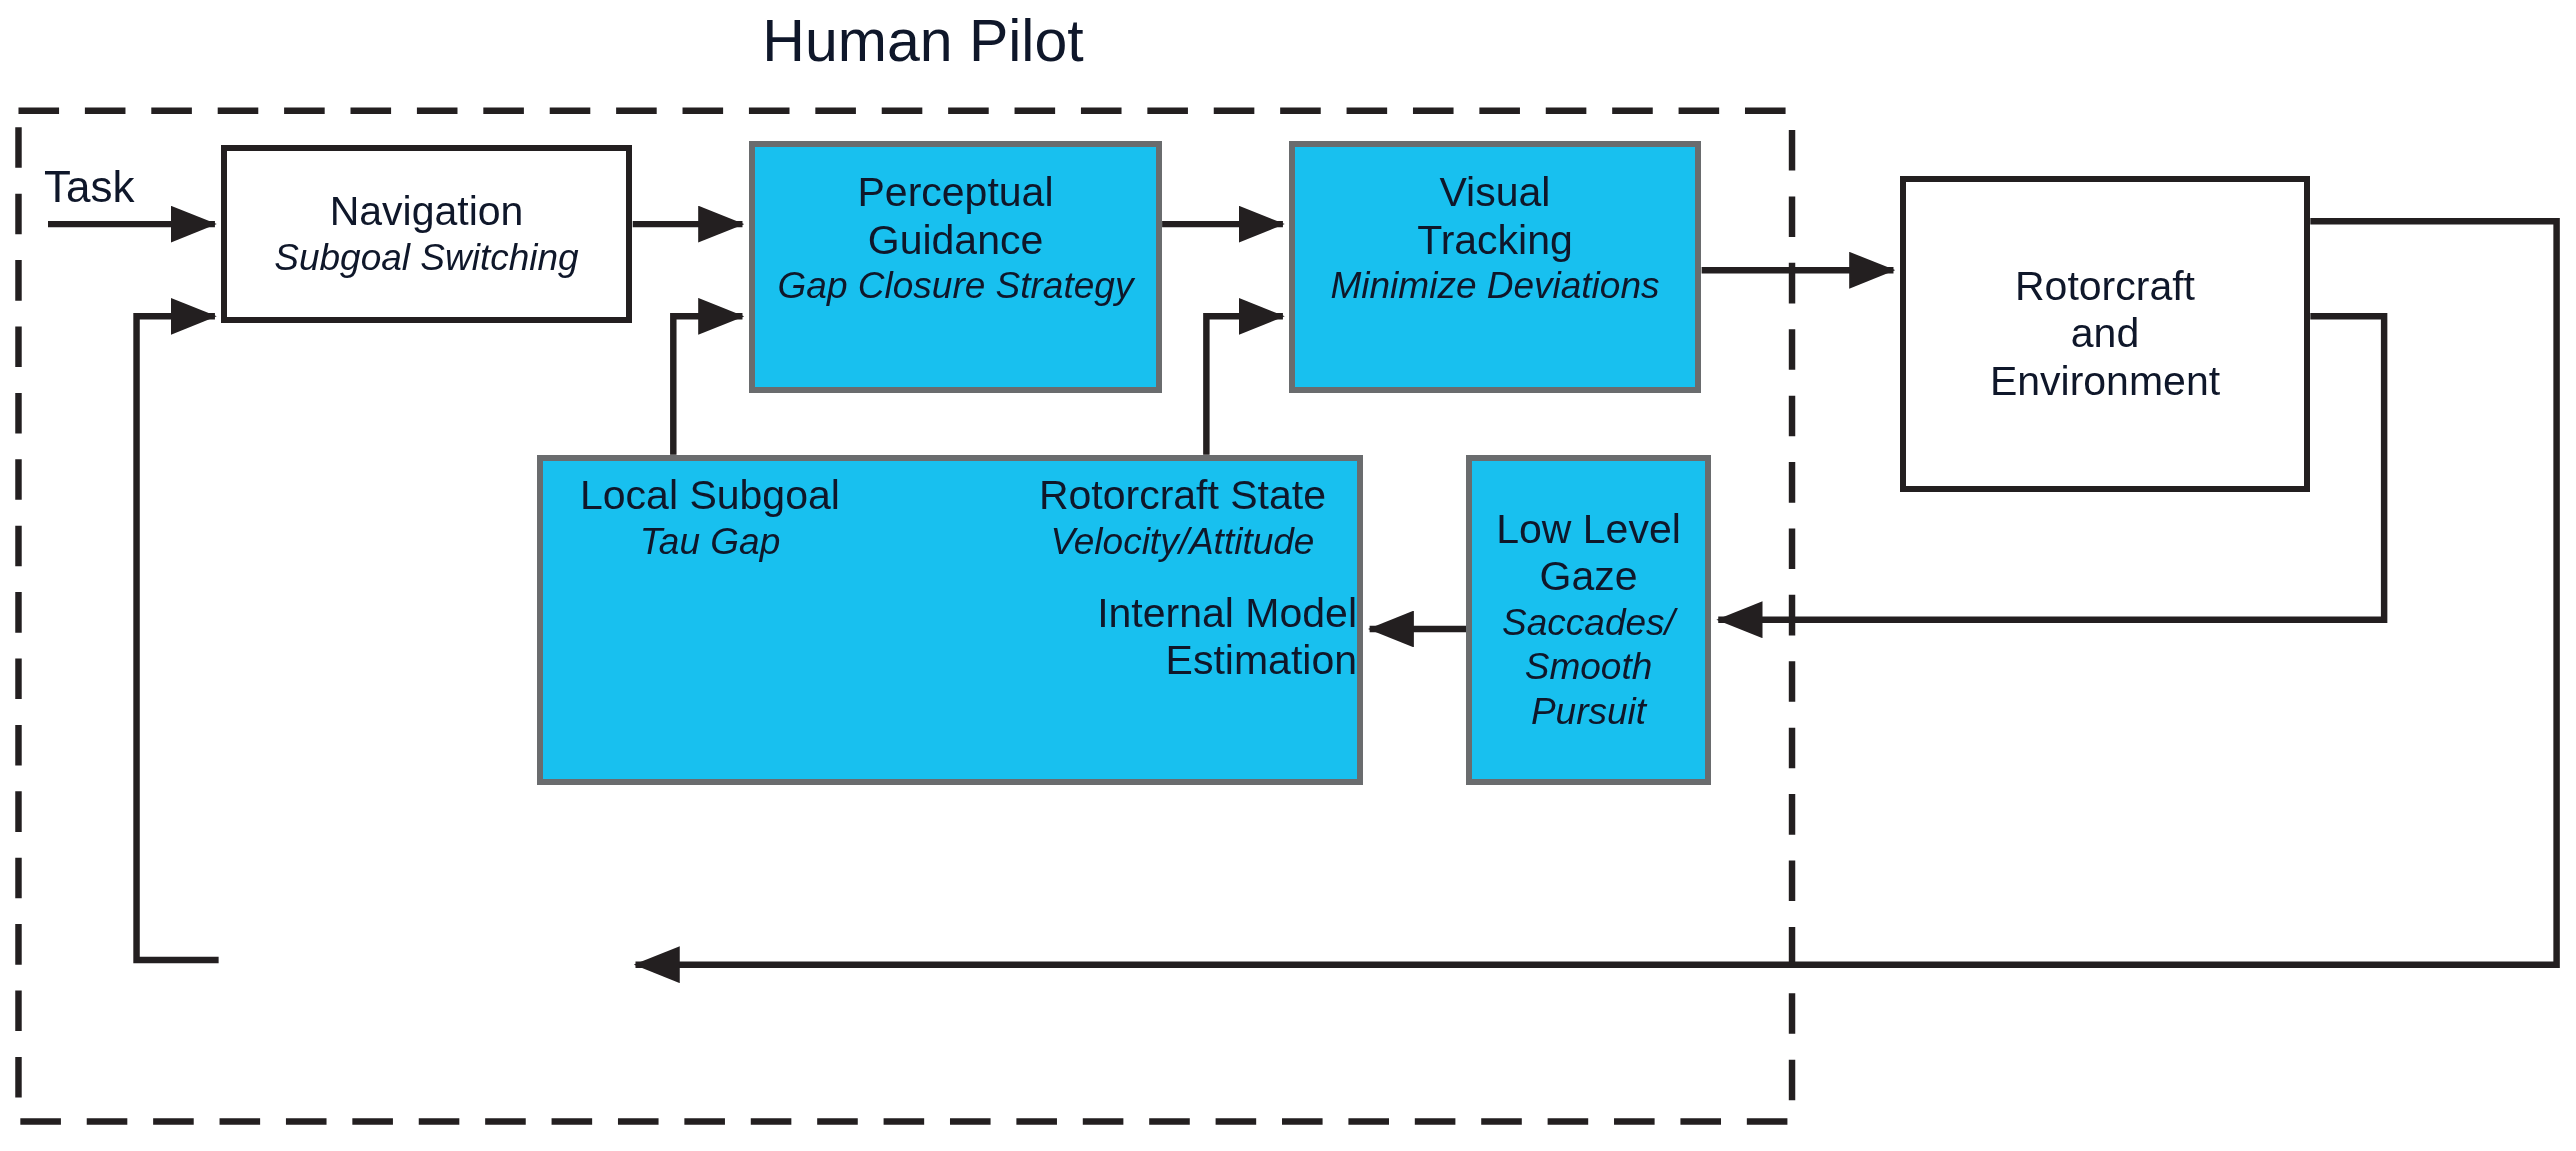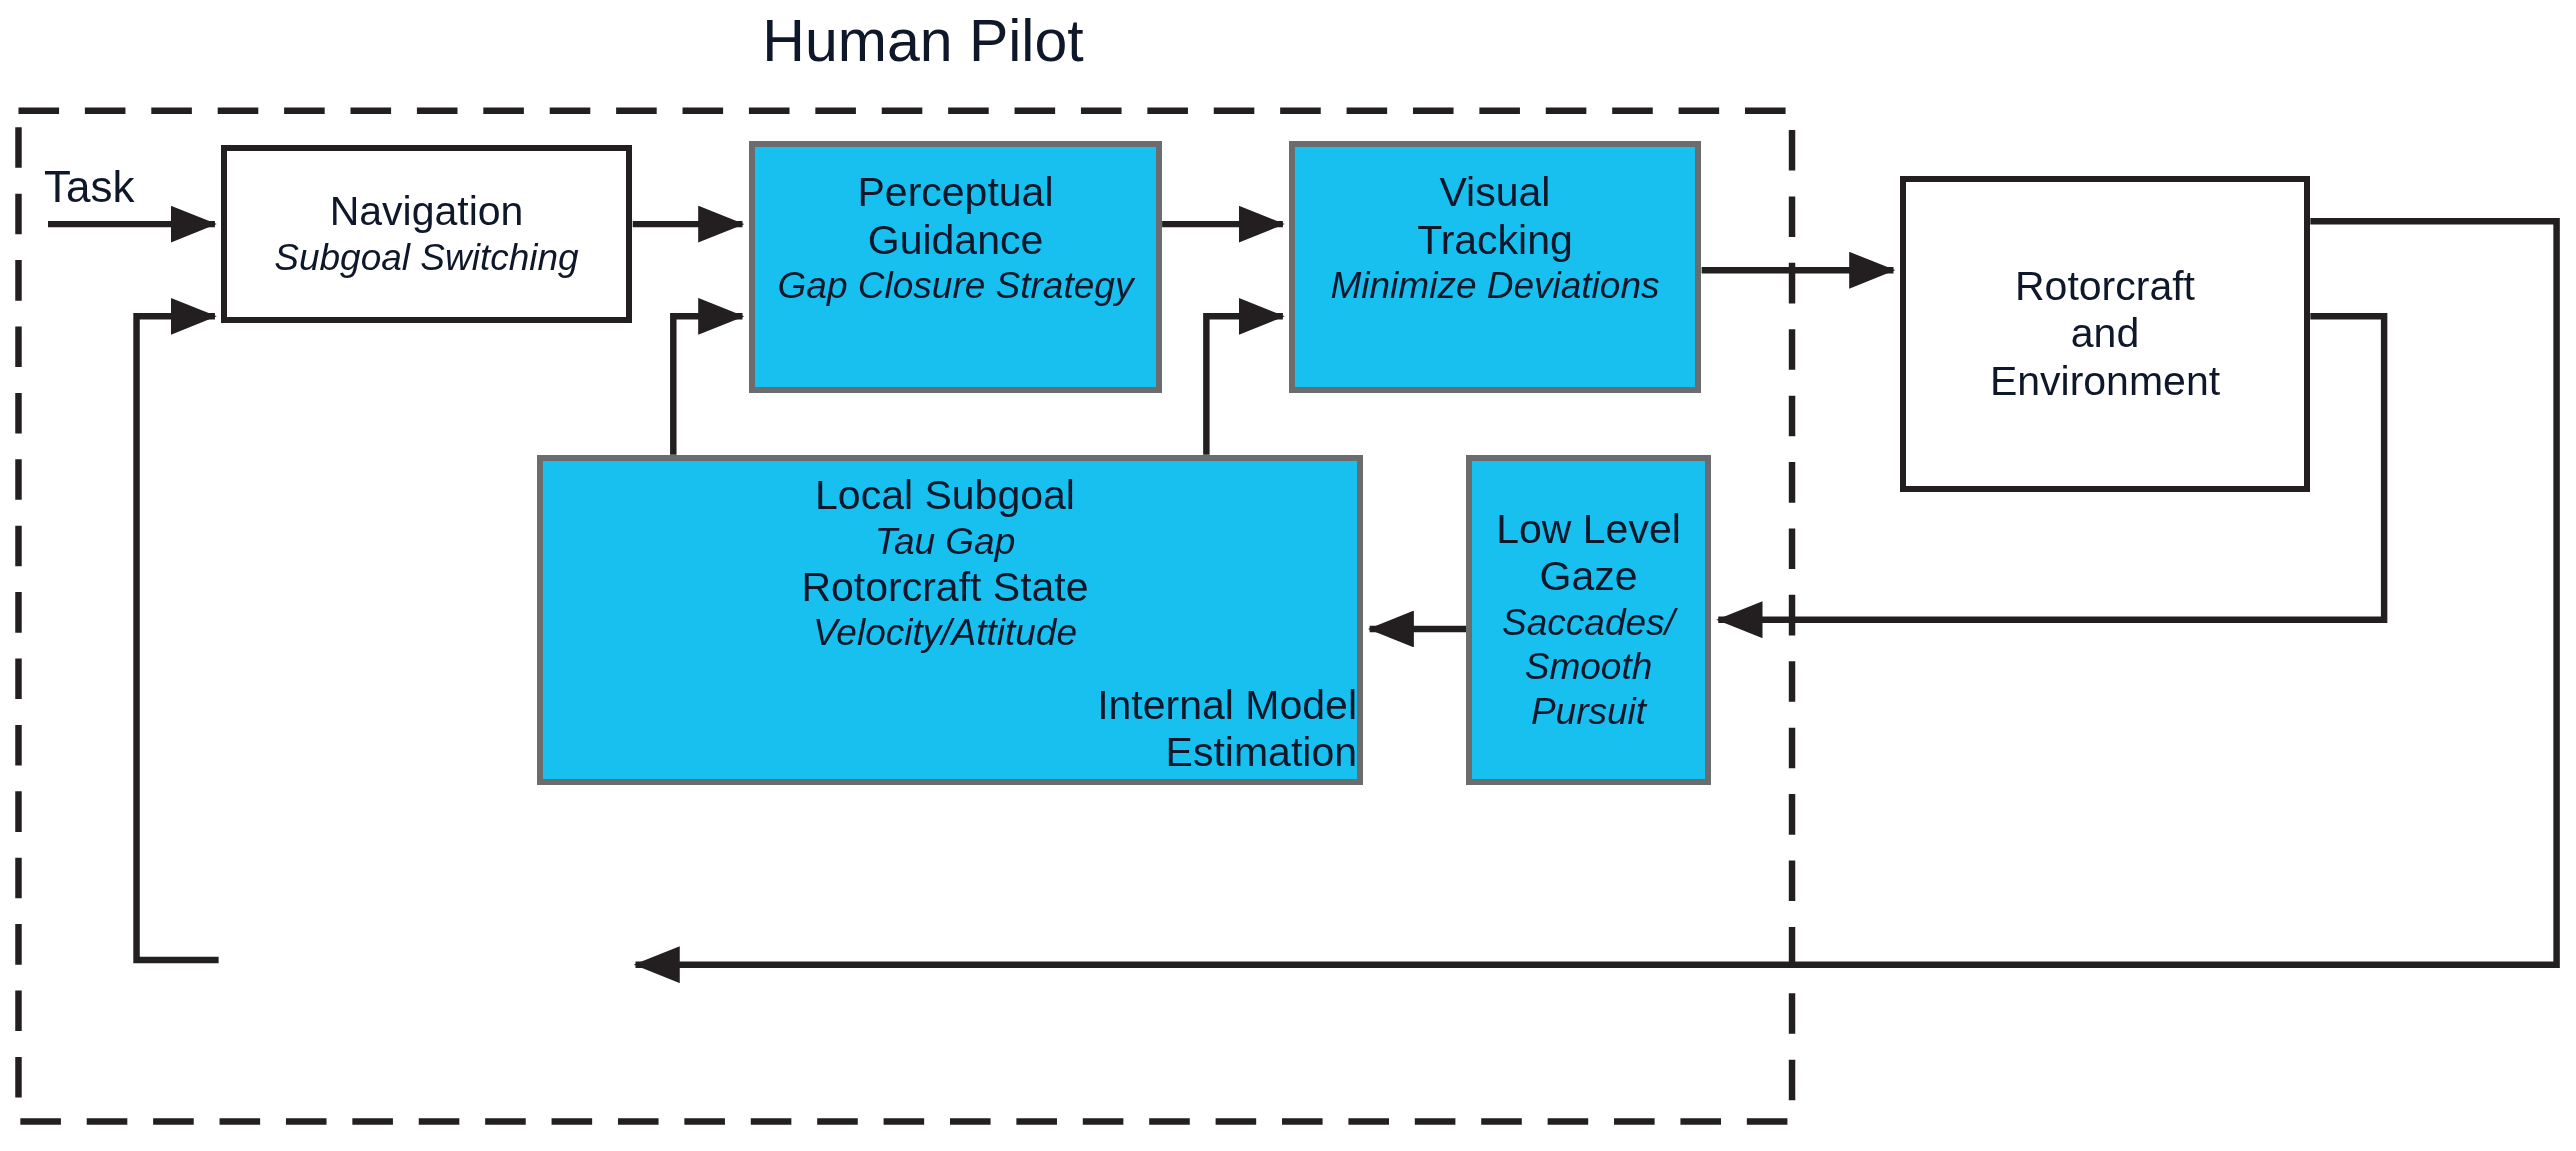--- a/index.html
+++ b/index.html
@@ -25,22 +25,22 @@
     display:flex;flex-direction:column;align-items:center;justify-content:center;
     text-align:center;
   }
   .box-black{border:6.5px solid #231f20;background:#ffffff;}
   .box-cyan{border:6.5px solid #6a6c6e;background:#18c0ef;}
   .t{font-size:41px;line-height:1.16;white-space:pre-line;}
   .s{font-size:37px;line-height:1.2;font-style:italic;white-space:pre-line;}
   .top-align{justify-content:flex-start;padding-top:22px;}
   .im{align-items:stretch;justify-content:flex-start;}
   .im-row{
-    display:flex;flex-direction:column;justify-content:space-between;
-    padding:11px 47px 0 37px;
+    display:flex;flex-direction:row;justify-content:space-between;
+    padding:11px 31px 0 37px;
   }
   .im-col{display:flex;flex-direction:column;align-items:center;text-align:center;}
   .im-title{margin-top:26px;text-align:right;}
 </style>
 </head>
 <body>
 
 <div class="canvas">
 
   <svg class="wires" viewBox="0 0 2793 1248" xmlns="http://www.w3.org/2000/svg">

